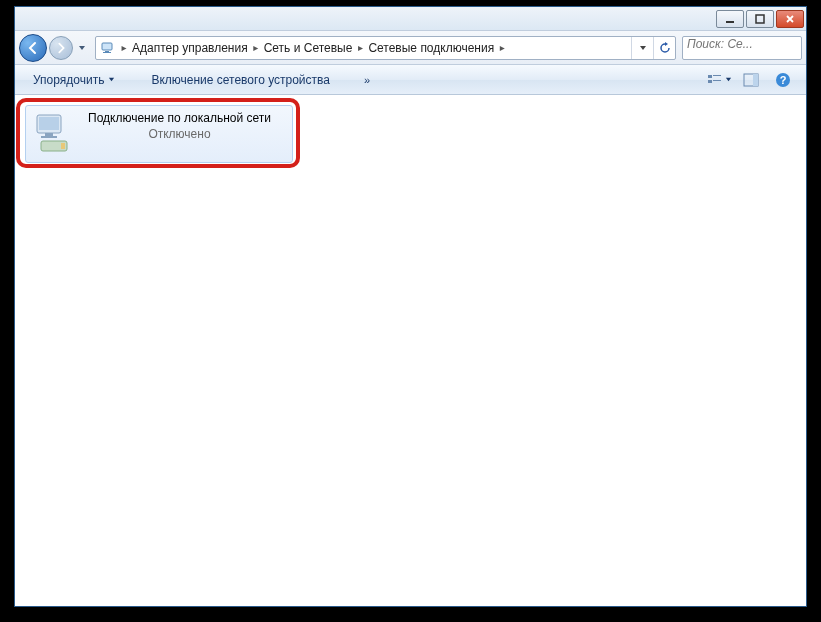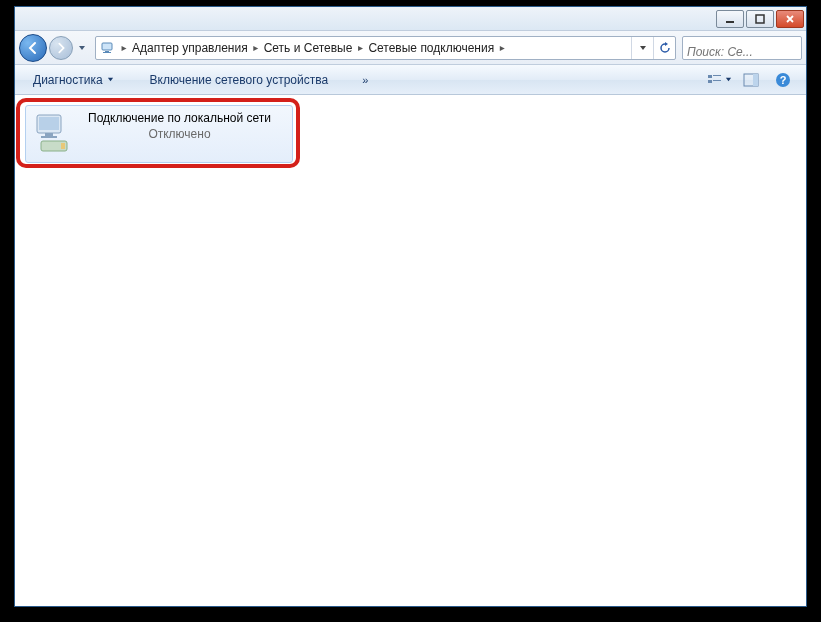--- a/index.html
+++ b/index.html
@@ -98,21 +98,21 @@
   display: flex; align-items: center; justify-content: center;
   border-left: 1px solid #d0d8e4;
   cursor: pointer;
 }
 .searchbox {
   width: 120px; height: 24px;
   border: 1px solid #a0b0c4;
   background: #fff;
   margin-left: 4px;
   border-radius: 2px;
-  display: flex; align-items: flex-end;
+  display: flex; align-items: flex-start;
   padding: 0 4px;
 }
 .searchbox input {
   border: none; outline: none; width: 100%;
   font-size: 12px; color: #888; font-style: italic;
 }
 .toolbar {
   height: 30px;
   background: linear-gradient(to bottom, #f6fafe, #e2ecf7 50%, #d8e5f2 51%, #e6eff9);
   border-bottom: 1px solid #b8c8da;
@@ -238,21 +238,21 @@
       </div>
     </div>
 
     <div class="searchbox">
       <input type="text" placeholder="Поиск: Се..." style="">
     </div>
   </div>
 
   <div class="toolbar">
     <div class="tb-item">
-      <span>Диагностика</span>
+      <span>Упорядочить</span>
       <svg width="7" height="7" viewBox="0 0 8 8">
           <path d="M1 2 L4 6 L7 2 Z" fill="#1a3a6a"></path>
         </svg>
     </div>
     <div class="tb-sep"></div>
     <div class="tb-item">
       <span>Включение сетевого устройства</span>
     </div>
     <div class="tb-sep"></div>
     <div class="tb-overflow">»</div>

